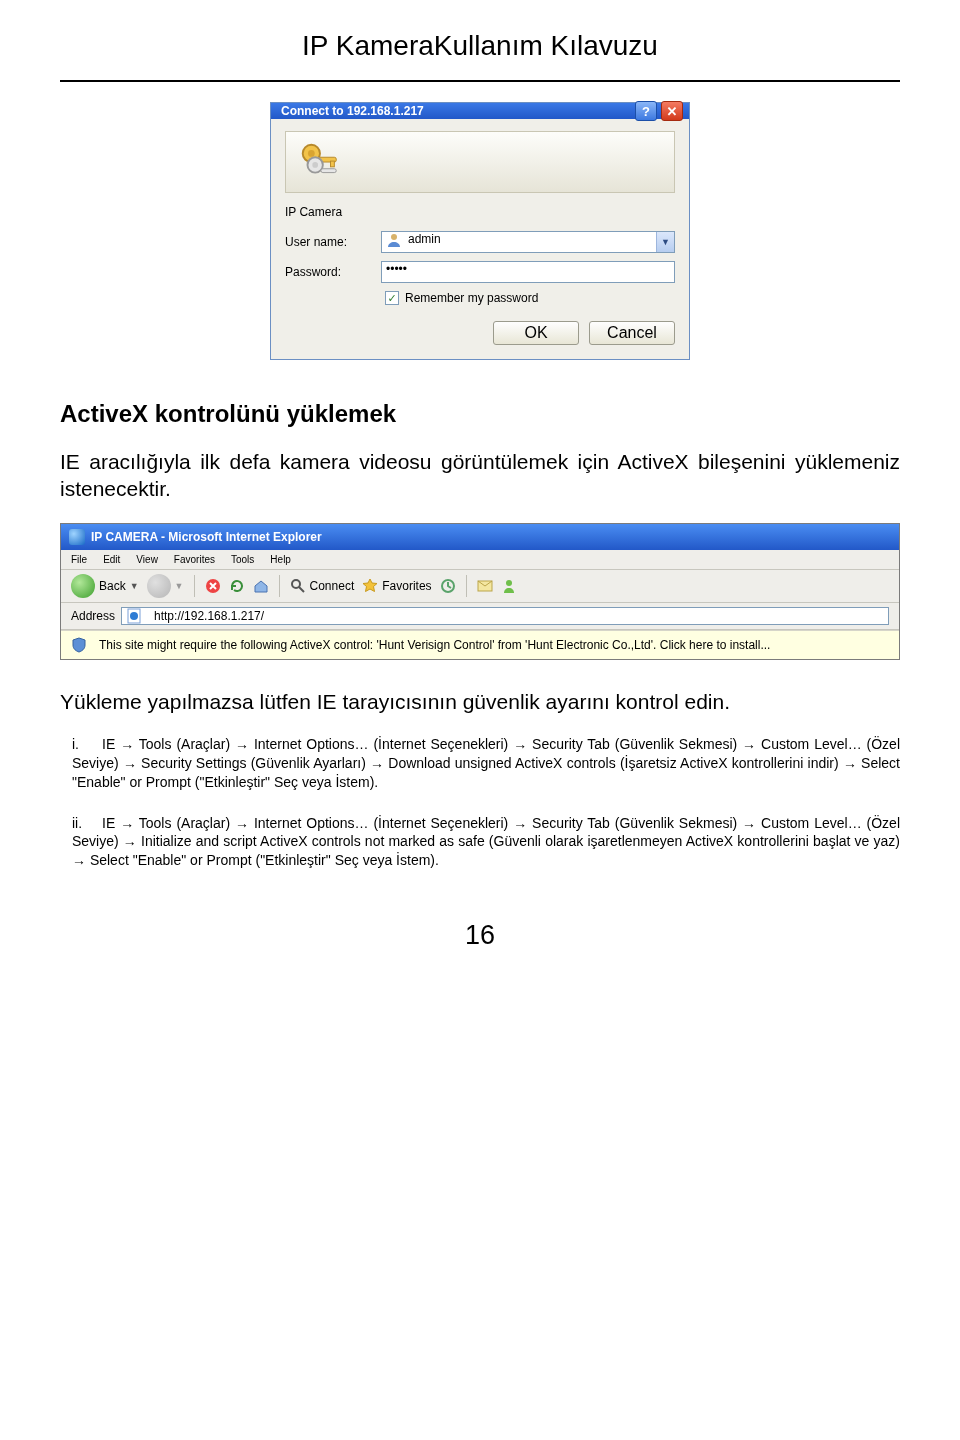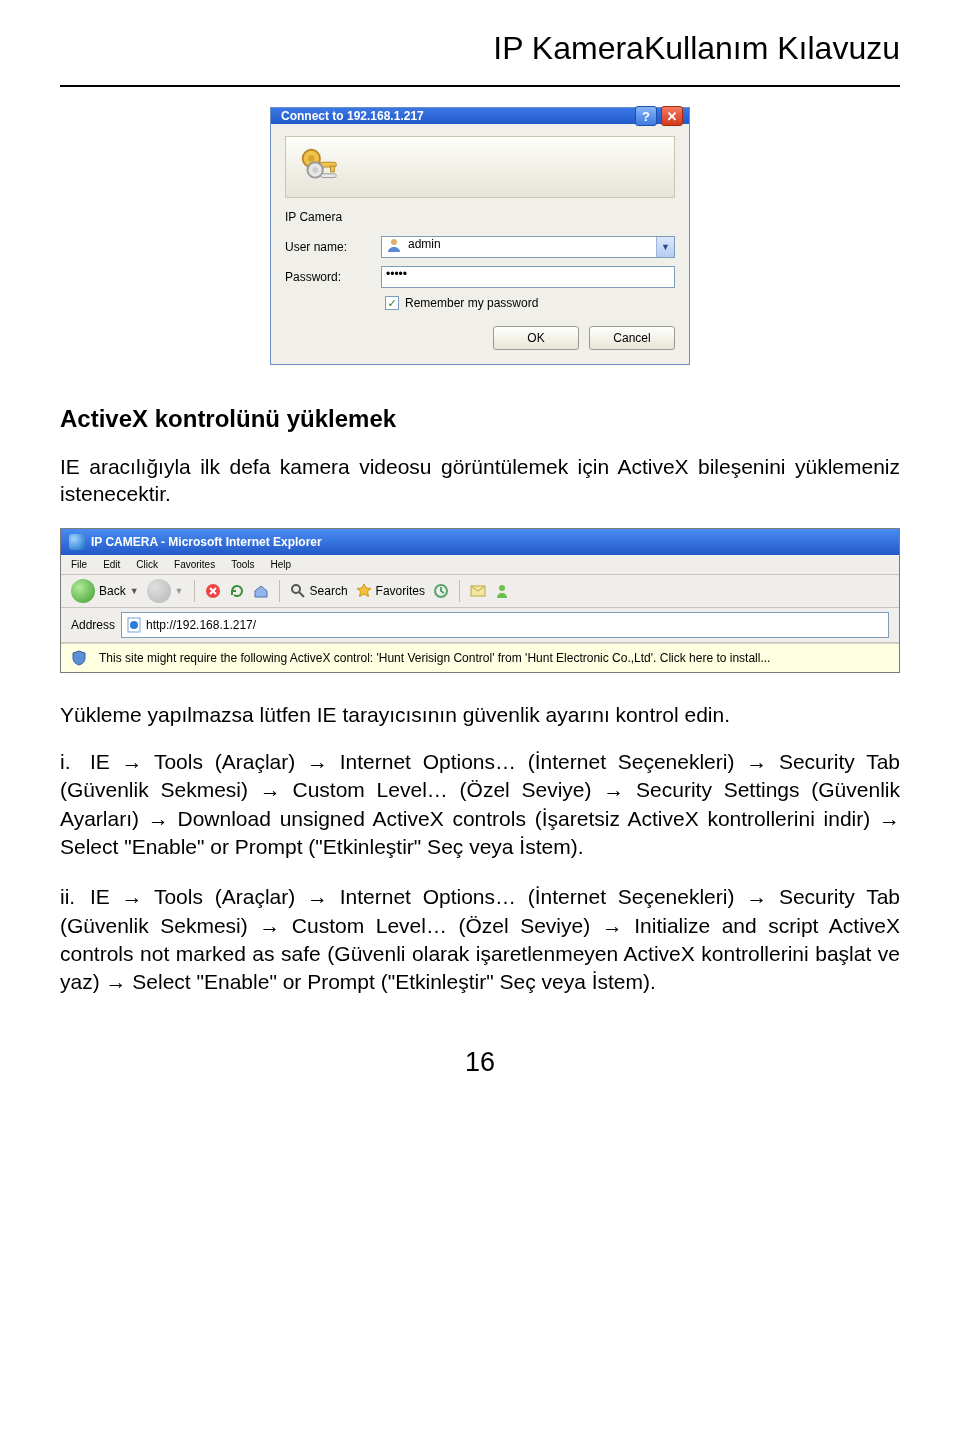--- a/index.html
+++ b/index.html
@@ -8,22 +8,22 @@
     font-family: Arial, Helvetica, sans-serif;
     background: #fff;
     color: #000;
     width: 960px;
   }
   .page {
     padding: 30px 60px 20px 60px;
   }
   .header-row {
     display: flex;
-    justify-content: flex-end;
-    font-size: 32px;
+    justify-content: center;
+    font-size: 28px;
     margin-bottom: 18px;
   }
   .header-row .left { text-align: left; }
   .header-row .right { text-align: right; }
   .hr {
     border: none;
     border-top: 2px solid #000;
     margin: 0 0 20px 0;
   }
 
@@ -90,21 +90,21 @@
   .remember .chk {
     width:14px;height:14px;border:1px solid #7f9db9;background:#fff;
     display:flex;align-items:center;justify-content:center;color:#2f7d2f;font-size:11px;
   }
   .dlg-actions { display:flex; justify-content:flex-end; gap:10px; }
   .wbtn {
     min-width:86px; height:24px;
     border:1px solid #9b9b8d; border-radius:3px;
     background:linear-gradient(#fefefe,#e8e6d6);
     display:flex;align-items:center;justify-content:center;
-    font-size:12px;
+    font-size:16px;
   }
 
   .subtitle { font-size:24px; font-weight:bold; margin:24px 0 20px 0;}
   .para { font-size:21px; line-height:1.3; margin:0 0 20px 0; text-align:justify;}
 
   
   .ie-wrap { margin:0 0 28px 0;border-radius:27px; }
   .ie {
     width:100%; border:1px solid #7b7b7b;
     font-family: Tahoma, sans-serif; font-size:12px; color:#000;
@@ -131,28 +131,28 @@
   .tbtn.active{color:#000;}
   .circ { width:24px;height:24px;border-radius:50%;}
   .back-c{background:radial-gradient(circle at 35% 35%, #b2e89a,#3c9e2c);} 
   .fwd-c{background:radial-gradient(circle at 35% 35%, #e0e0e0,#b5b5b5);}
   .ico16{width:16px;height:16px;}
   .sep{width:1px;height:22px;background:#c0bfb6;margin:0 2px;}
   .ie-addr{
     background:#efeeea;border-bottom:1px solid #c7c6be;
     display:flex;align-items:center;gap:6px;padding:4px 10px;
   }
-  .addr-box{flex:1;height:26px;border:1px solid #7f9db9;background:#fff;display:flex;align-items:center;padding:0 4px;gap:4px;}
+  .addr-box{flex:1;height:18px;border:1px solid #7f9db9;background:#fff;display:flex;align-items:center;padding:0 4px;gap:12px;}
   .ie-info{
     background:#ffffe1;border-top:1px solid #d6d5c9;
     display:flex;align-items:center;gap:12px;padding:6px 10px;
   }
   .shield{width:16px;height:16px;}
 
-  .step { font-size:21px; line-height:1.35; text-align:justify; margin:0 0 22px 0;}
+  .step { font-size:14px; line-height:1.35; text-align:justify; margin:0 0 22px 12px;}
   .step .num { display:inline-block; width:30px;}
   .pagenum { text-align:center; font-size:27px; margin-top:50px;}
 </style>
 </head>
 <body>
 
 <div class="page">
   <div class="header-row">
     <div class="left">IP Kamera</div>
     <div class="right">Kullanım Kılavuzu</div>
@@ -227,21 +227,21 @@
 
   <div class="ie-wrap">
     <div class="ie">
       <div class="ie-title">
         <div class="ie-ico"></div>
         <span>IP CAMERA - Microsoft Internet Explorer</span>
       </div>
       <div class="ie-menu">
         <span>File</span>
         <span>Edit</span>
-        <span>Click</span>
+        <span>View</span>
         <span>Favorites</span>
         <span>Tools</span>
         <span>Help</span>
       </div>
       <div class="ie-tool">
         <div class="tbtn active">
           <div class="circ back-c"></div>
           <span>Back</span>
           <span style="font-size:9px;color:#555;">▼</span>
         </div>
@@ -266,21 +266,21 @@
           <svg class="ico16" viewBox="0 0 16 16">
               <path d="M2 8l6-5 6 5v6H2z" fill="#8fb6e7" stroke="#4a72b0"></path>
             </svg>
         </div>
         <div class="sep"></div>
         <div class="tbtn active">
           <svg class="ico16" viewBox="0 0 16 16">
               <circle cx="6" cy="6" r="4" fill="none" stroke="#555" stroke-width="2"></circle>
               <line x1="9" y1="9" x2="14" y2="14" stroke="#555" stroke-width="2"></line>
             </svg>
-          <span>Search</span>
+          <span>Connect</span>
         </div>
         <div class="tbtn active">
           <svg class="ico16" viewBox="0 0 16 16">
               <path d="M8 1l2 4 5 .5-3.5 3 1 5L8 11l-4.5 2.5 1-5L1 5.5 6 5z" fill="#f3c23a" stroke="#c99a1d"></path>
             </svg>
           <span>Favorites</span>
         </div>
         <div class="tbtn">
           <svg class="ico16" viewBox="0 0 16 16">
               <circle cx="8" cy="8" r="6" fill="none" stroke="#5aa36b" stroke-width="2"></circle>

